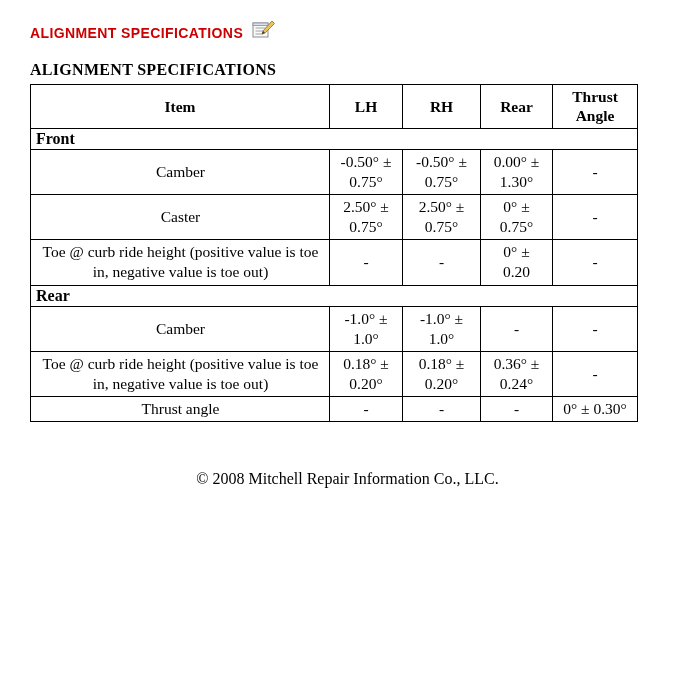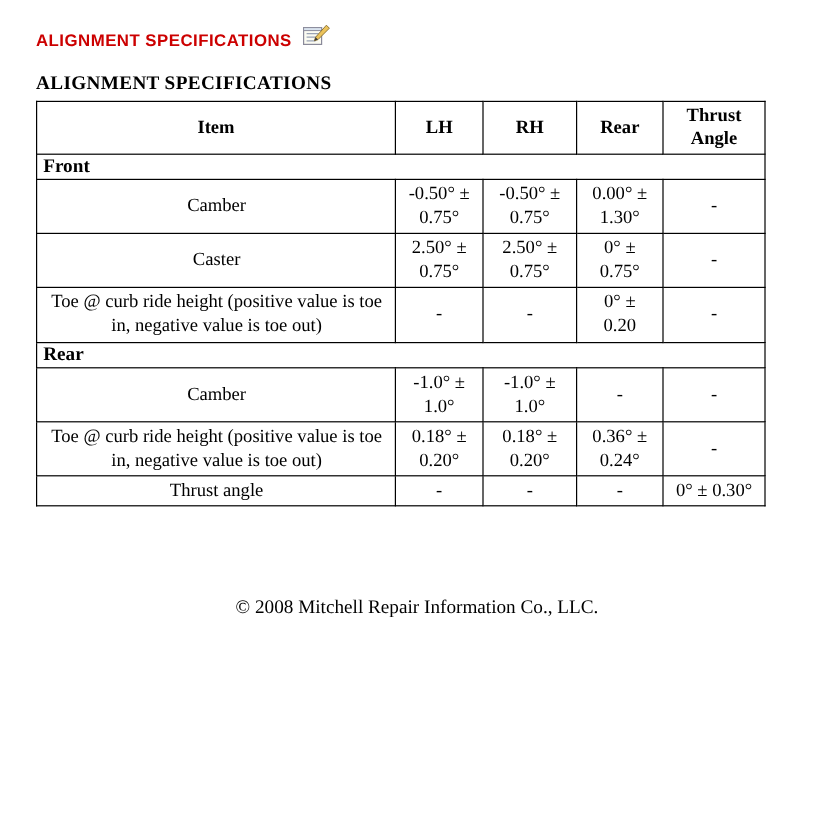--- a/index.html
+++ b/index.html
@@ -91,21 +91,21 @@
     font-weight: 700;
     font-size: 16px;
     text-align: left;
     padding: 1px 5px;
     margin-left: 37px;
   }
 
   
   .footer {
     text-align: center;
-    margin-top: 76px;
+    margin-top: 48px;
     font-size: 16px;
   }
 </style>
 </head>
 <body>
 
 <div class="page">
 
   <div class="doc-title-row">
     <span class="doc-title">ALIGNMENT SPECIFICATIONS</span>

